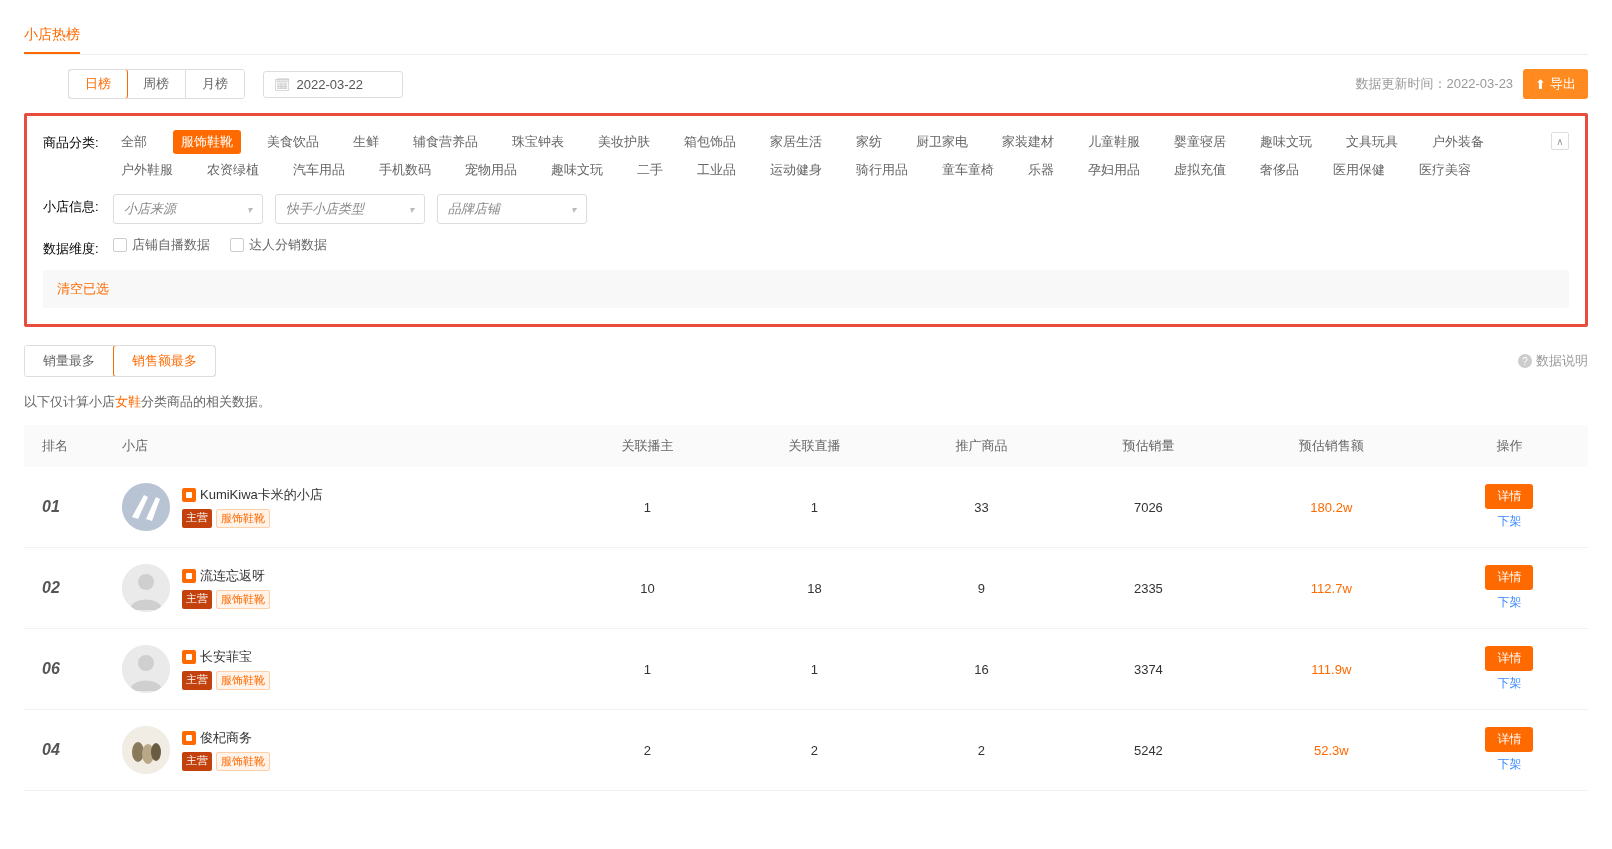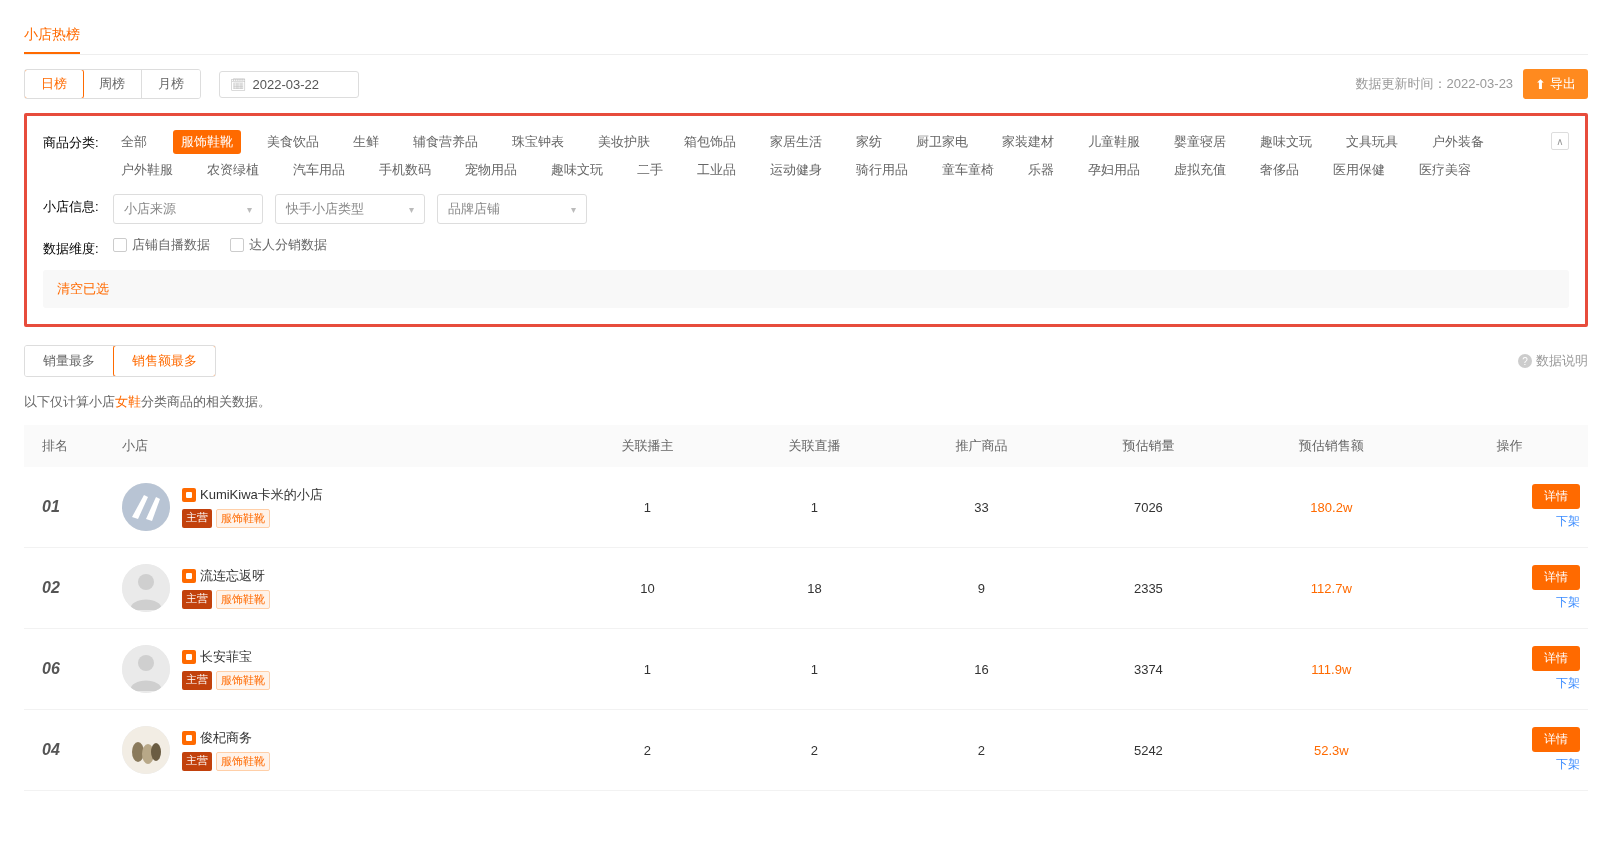--- a/index.html
+++ b/index.html
@@ -5,41 +5,41 @@
   * { box-sizing: border-box; margin: 0; padding: 0; }
   body { font-family: "Microsoft YaHei", Arial, sans-serif; font-size: 13px; color: #333; background: #fff; width: 1612px; }
   .container { padding: 16px 24px; }
 
   
   .header-tabs { border-bottom: 1px solid #eee; padding-top: 10px; }
   .header-tab { display: inline-block; color: #ff6a00; font-size: 14px; padding-bottom: 8px; border-bottom: 2px solid #ff6a00; }
 
   
   .period-row { display: flex; align-items: center; padding: 14px 0; justify-content: space-between; }
-  .period-left { display: flex; align-items: center; gap: 18px; }
+  .period-left { display: flex; align-items: center; gap: 18px; margin-left: 44px; }
   .period-group { display: inline-flex; border: 1px solid #ddd; border-radius: 3px; overflow: hidden; }
   .period-btn { padding: 5px 16px; font-size: 13px; color: #666; cursor: pointer; border-right: 1px solid #ddd; background: #fff; }
   .period-btn:last-child { border-right: none; }
   .period-btn.active { color: #ff6a00; border: 1px solid #ff6a00; border-radius: 3px; margin: -1px; z-index: 1; background: #fff; }
   .date-input { border: 1px solid #ddd; border-radius: 3px; padding: 5px 10px; color: #555; display: inline-flex; align-items: center; gap: 6px; width: 140px; }
   .date-icon { color: #bbb; }
   .period-right { display: flex; align-items: center; gap: 10px; }
   .update-time { color: #999; font-size: 13px; }
   .export-btn { background: #ff8a1f; color: #fff; border-radius: 3px; padding: 6px 12px; display: inline-flex; align-items: center; gap: 4px; cursor: pointer; }
 
   
   .filter-box { border: 3px solid #e74c3c; border-radius: 2px; padding: 14px 16px 16px 16px; }
   .filter-row { display: flex; align-items: flex-start; margin-bottom: 12px; }
   .filter-label { width: 70px; color: #000000; flex-shrink: 0; padding-top: 4px; }
   .cat-list { display: flex; flex-wrap: wrap; gap: 4px 18px; flex: 1; position: relative; padding-right: 30px; }
   .cat-item { color: #666; padding: 3px 8px; cursor: pointer; border-radius: 3px; }
   .cat-item.active { background: #ff6a00; color: #fff; }
   .collapse-btn { position: absolute; right: 0; top: 2px; border: 1px solid #ddd; width: 18px; height: 18px; display: flex; align-items: center; justify-content: center; color: #999; font-size: 10px; cursor: pointer; border-radius: 2px; }
 
-  .select-group { display: flex; gap: 12px; }
+  .select-group { display: flex; gap: 12px; font-style: italic; }
   .select-box { border: 1px solid #ddd; border-radius: 3px; padding: 5px 10px; color: #888; min-width: 150px; display: flex; justify-content: space-between; align-items: center; cursor: pointer; }
   .select-caret { color: #bbb; font-size: 10px; }
 
   .checkbox-group { display: flex; gap: 20px; align-items: center; }
   .checkbox-item { display: inline-flex; align-items: center; gap: 5px; color: #666; cursor: pointer; }
   .checkbox-box { width: 14px; height: 14px; border: 1px solid #ccc; border-radius: 2px; }
 
   .selected-bar { background: #f8f8f8; border-radius: 3px; padding: 10px 14px; display: flex; align-items: center; justify-content: space-between; margin-top: 6px; }
   .selected-left { display: flex; align-items: center; gap: 10px; }
   .selected-label { color: #666; }
@@ -70,21 +70,21 @@
   .avatar { width: 48px; height: 48px; border-radius: 50%; background: #e8e8e8; flex-shrink: 0; overflow: hidden; position: relative; }
   .avatar svg { width: 100%; height: 100%; }
   .shop-info { display: flex; flex-direction: column; gap: 5px; align-items: flex-start; }
   .shop-name { color: #333; display: flex; align-items: center; gap: 4px; }
   .live-icon { width: 14px; height: 14px; background: #ff6a00; border-radius: 2px; display:inline-flex; align-items:center; justify-content:center; }
   .live-icon::before { content:""; width:6px; height:6px; background:#fff; border-radius:1px; }
   .tags-line { display: flex; gap: 4px; }
   .tag-badge { background: #c2410c; color: #fff; font-size: 11px; padding: 1px 4px; border-radius: 2px; }
   .tag-badge.outline { background: #fff3ea; color: #ff6a00; border: 1px solid #ffcfa8; }
   .est-sales { color: #ff6a00; }
-  .op-cell { display: flex; flex-direction: column; align-items: flex-end; gap: 4px; }
+  .op-cell { display: flex; flex-direction: column; align-items: center; gap: 4px; }
   .detail-btn { background: #ff6a00; color: #fff; padding: 4px 12px; border-radius: 3px; cursor: pointer; font-size: 12px; }
   .off-link { color: #3a8bff; font-size: 12px; cursor: pointer; }
 </style>
 </head>
 <body>
 
 <div class="container">
 
   <div class="header-tabs">
     <span class="header-tab">小店热榜</span>

